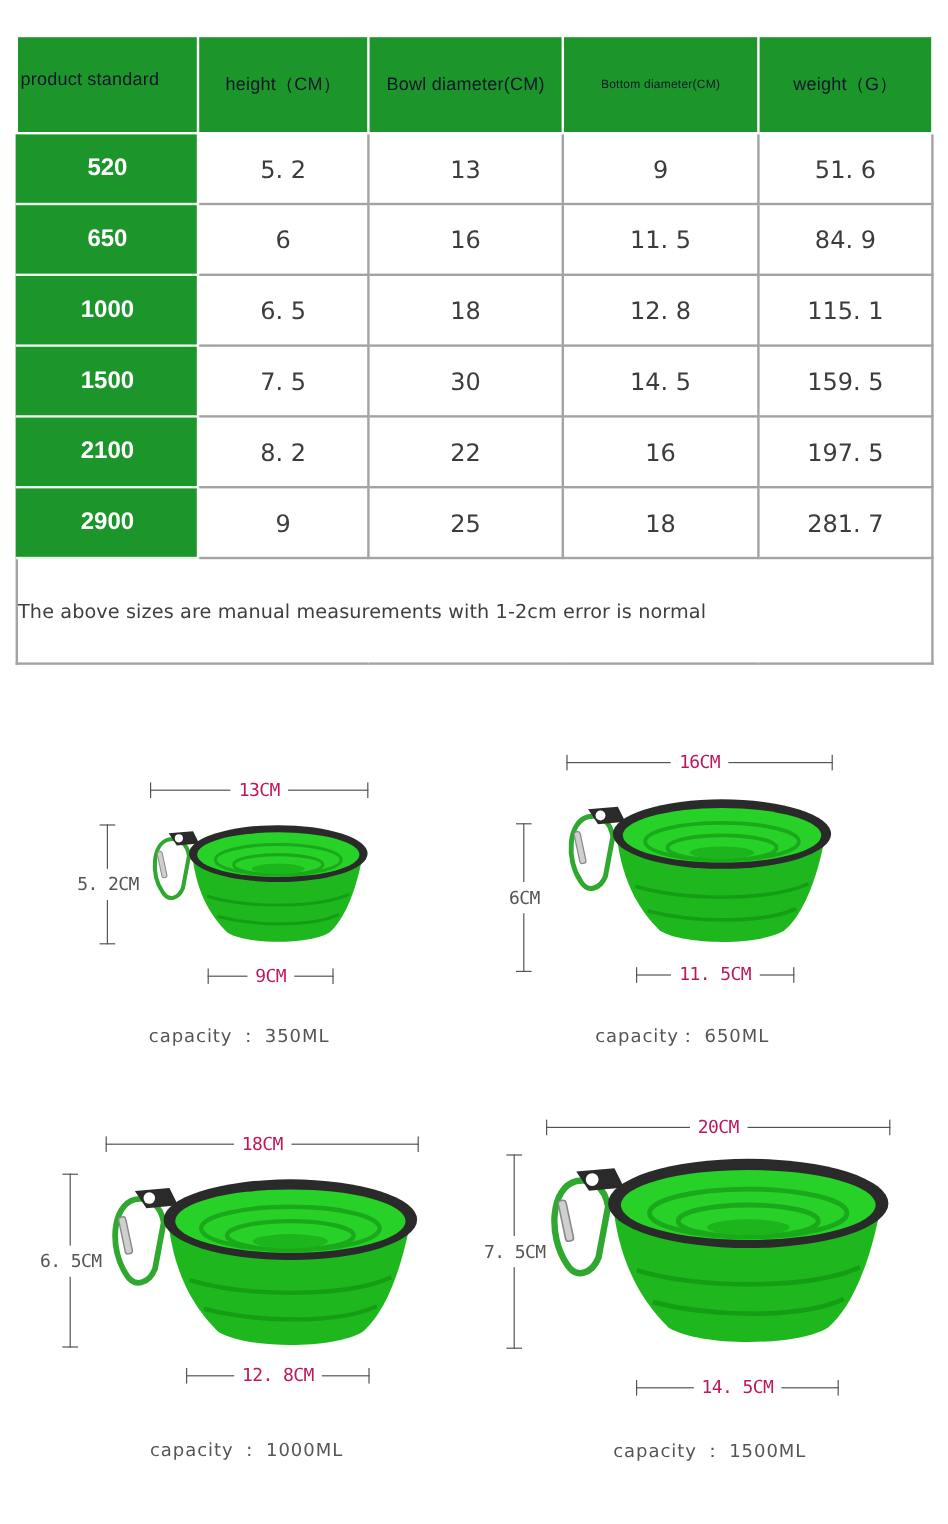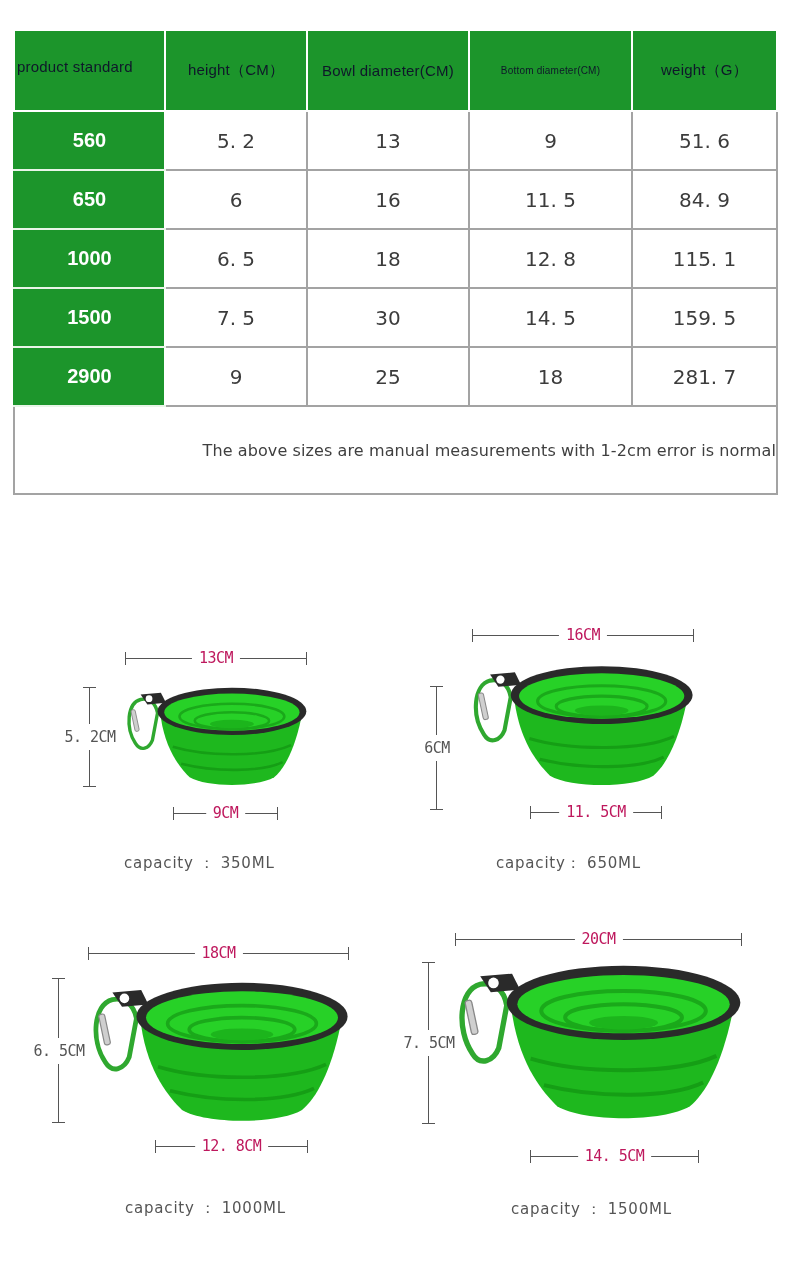--- a/index.html
+++ b/index.html
@@ -22,21 +22,21 @@
   .size-table th.col-0 { font-size: 15px; text-align: left; padding-left: 2px; padding-bottom: 8px; }
   .size-table th.col-3 { font-size: 10px; }
   .size-table td { height: 59px; font-size: 20px; color: #3c3c3c; font-family: "DejaVu Sans", sans-serif; font-weight: normal; }
   .size-table td.std {
     background: #1c952b; color: #ffffff; font-weight: bold; font-size: 20px;
     font-family: "Liberation Sans", sans-serif;
     border-left-color: #1c952b; border-right-color: #ffffff;
     border-top: 2px solid #e8f5e8; border-bottom: 2px solid #e8f5e8;
   }
   .size-table td.note {
-    height: 88px; font-size: 16px; color: #3f3f3f; text-align: right;
+    height: 88px; font-size: 16px; color: #3f3f3f; text-align: left;
     font-family: "DejaVu Sans", sans-serif; letter-spacing: 0.1px;
   }
 
   
   .figure { position: absolute; }
   .dim-h { position: absolute; height: 14px; }
   .dim-h .line { position: absolute; top: 6px; left: 0; right: 0; height: 1px; background: #555; }
   .dim-h .tick-l, .dim-h .tick-r { position: absolute; top: 0; width: 1px; height: 13px; background: #555; }
   .dim-h .tick-l { left: 0; } .dim-h .tick-r { right: 0; }
   .dim-h .label {
@@ -74,21 +74,21 @@
     <tr>
       <th class="col-0">product standard</th>
       <th class="col-1">height（CM）</th>
       <th class="col-2">Bowl diameter(CM)</th>
       <th class="col-3">Bottom diameter(CM)</th>
       <th class="col-4">weight（G）</th>
     </tr>
   </thead>
   <tbody>
     <tr>
-      <td class="std">560</td>
+      <td class="std">520</td>
       <td>5. 2</td>
       <td>13</td>
       <td>9</td>
       <td>51. 6</td>
     </tr>
     <tr>
       <td class="std">650</td>
       <td>6</td>
       <td>16</td>
       <td>11. 5</td>
@@ -100,20 +100,27 @@
       <td>18</td>
       <td>12. 8</td>
       <td>115. 1</td>
     </tr>
     <tr>
       <td class="std">1500</td>
       <td>7. 5</td>
       <td>30</td>
       <td>14. 5</td>
       <td>159. 5</td>
+    </tr>
+    <tr>
+      <td class="std">2100</td>
+      <td>8. 2</td>
+      <td>22</td>
+      <td>16</td>
+      <td>197. 5</td>
     </tr>
     <tr>
       <td class="std">2900</td>
       <td>9</td>
       <td>25</td>
       <td>18</td>
       <td>281. 7</td>
     </tr>
     <tr>
       <td class="note" colspan="5">The above sizes are manual measurements with 1-2cm error is normal</td>

